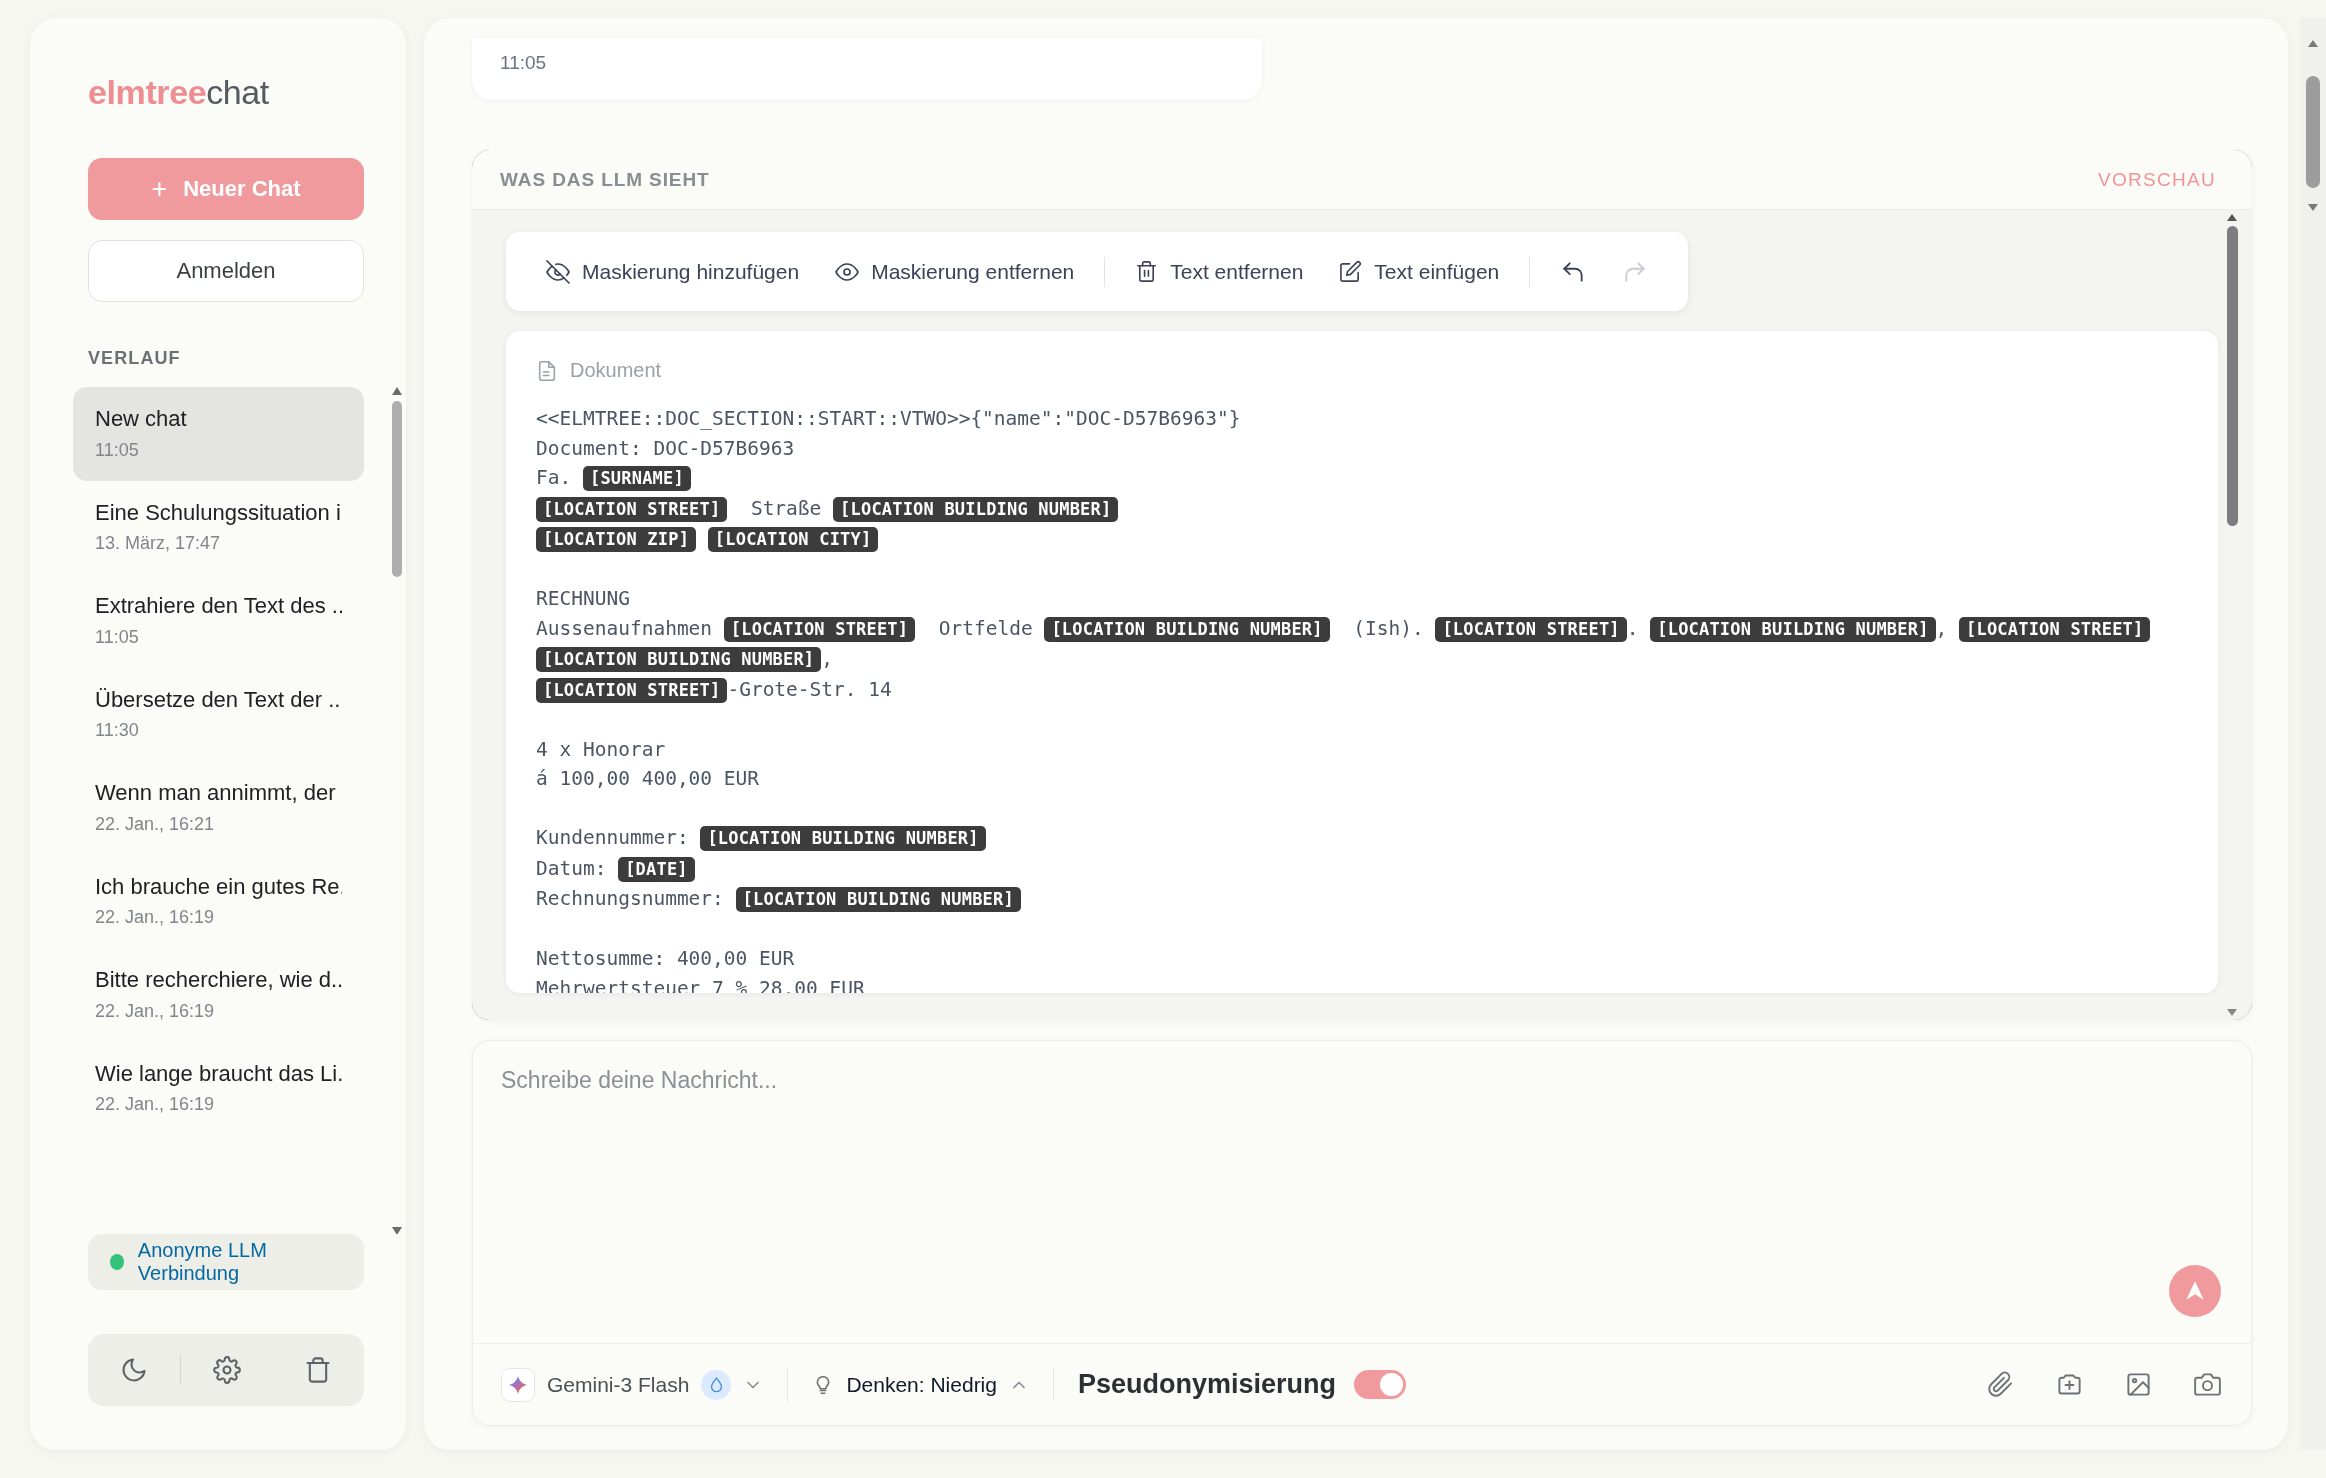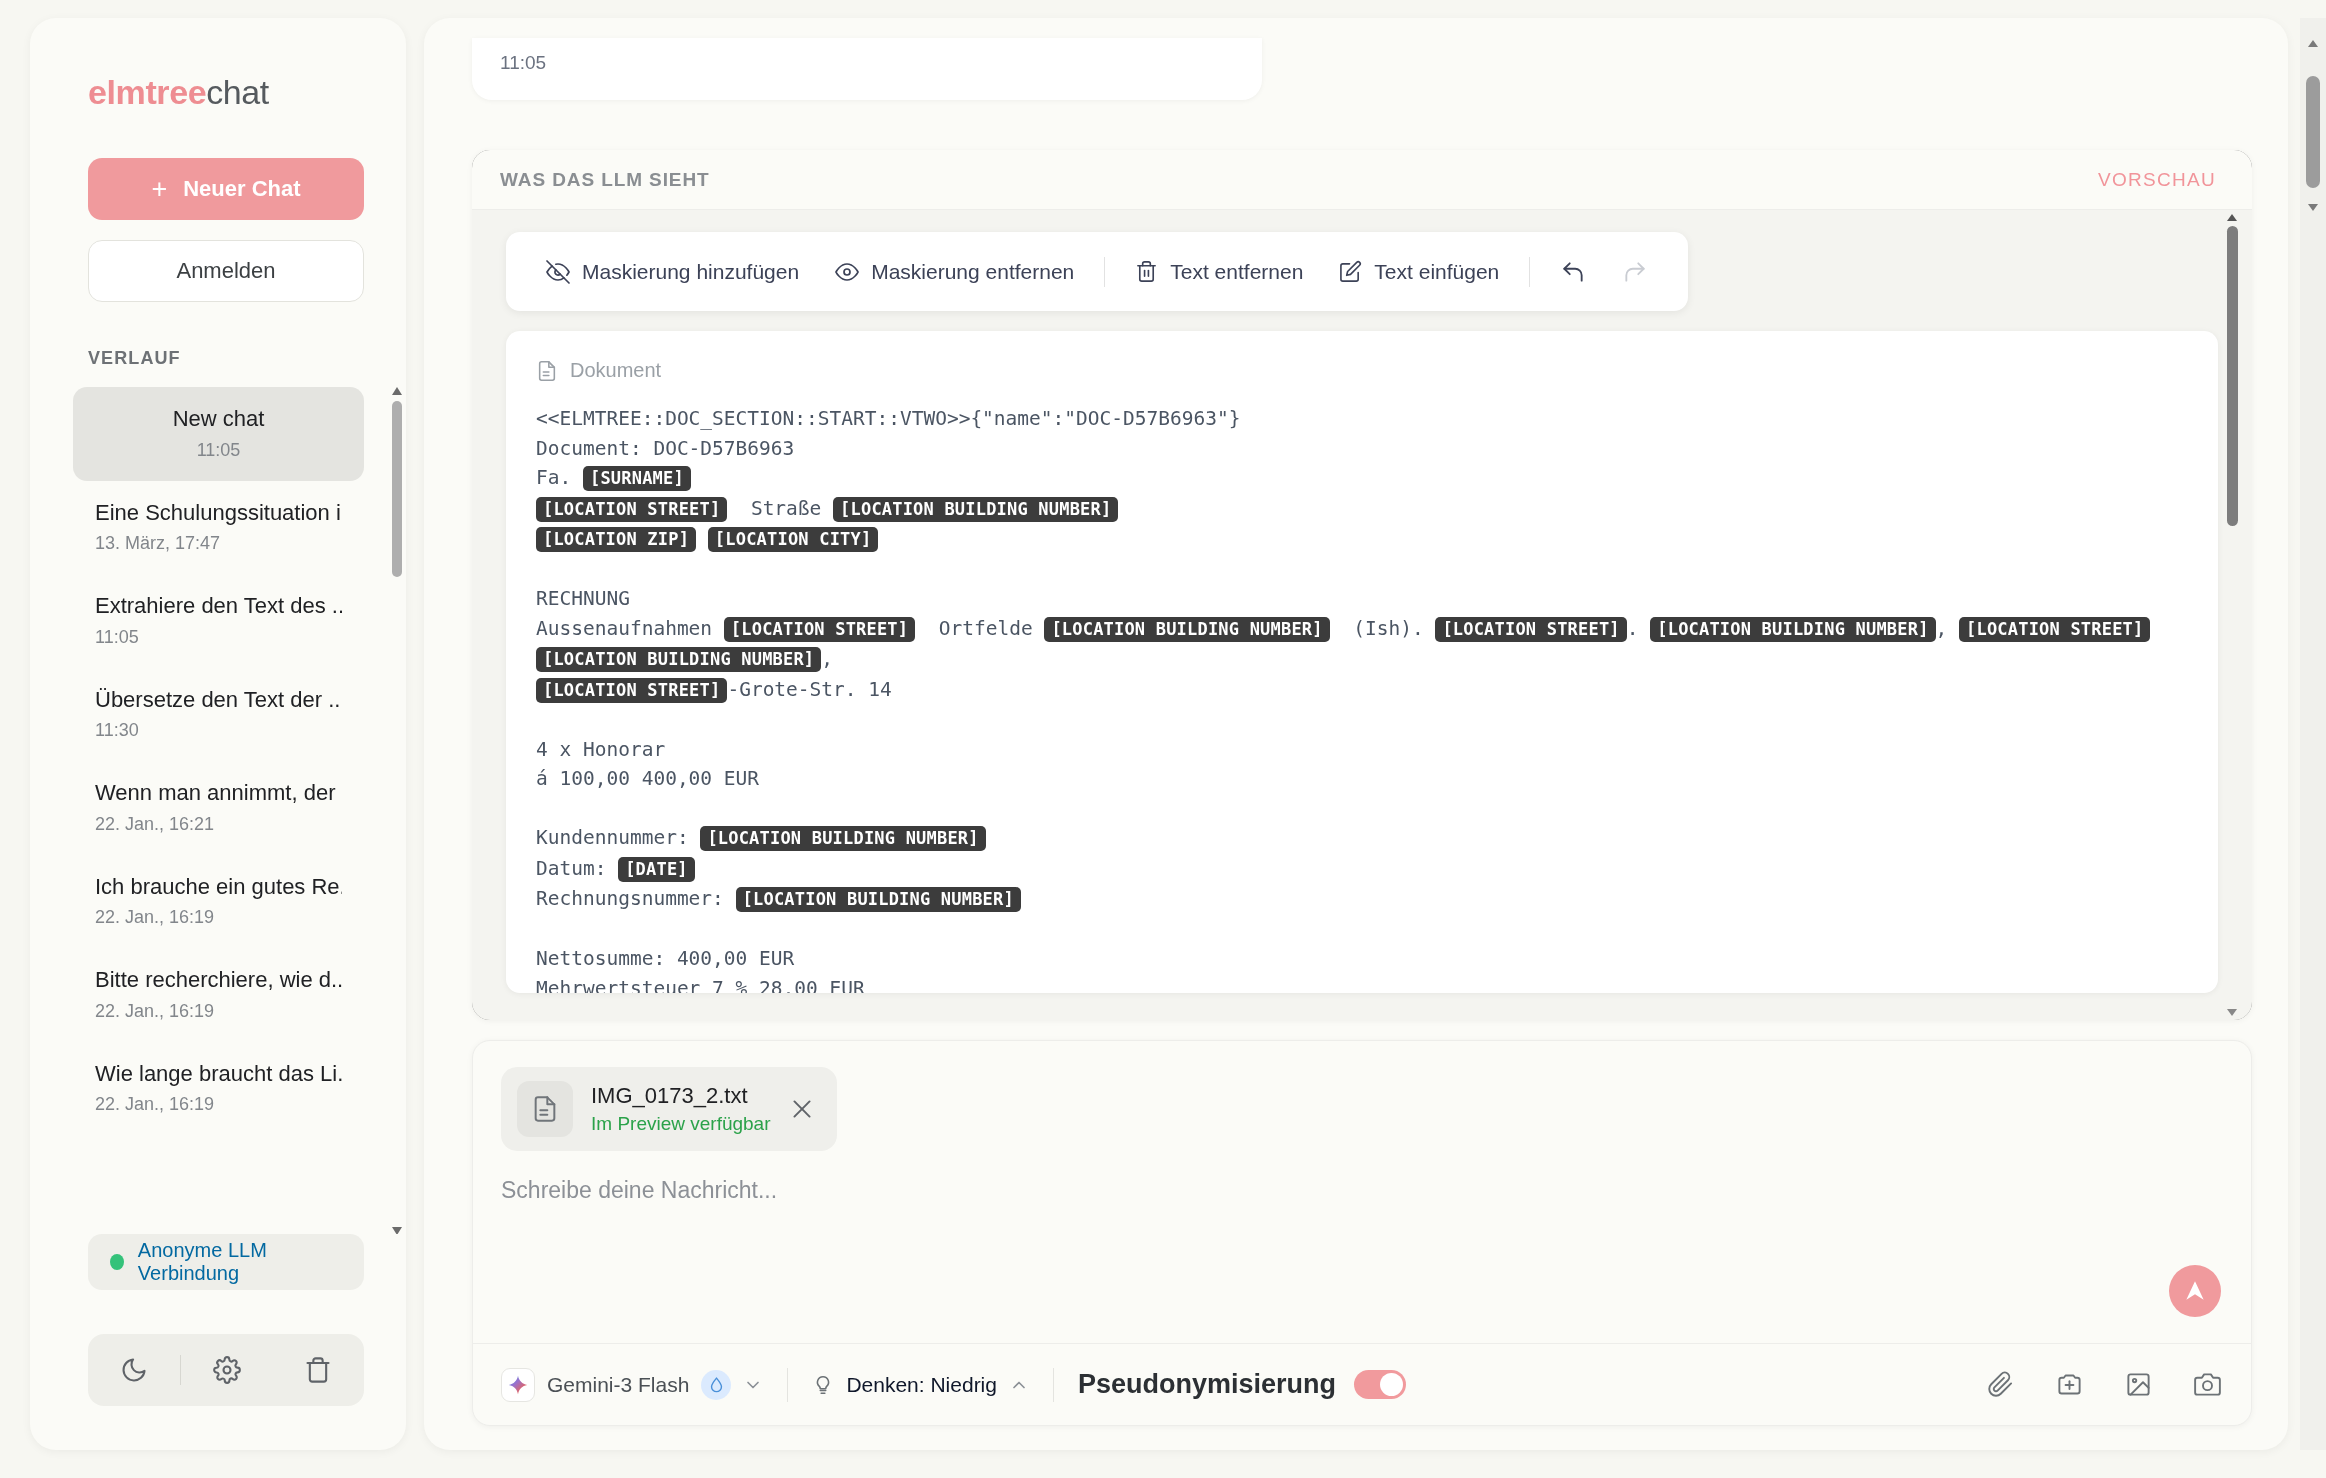--- a/index.html
+++ b/index.html
@@ -83,21 +83,21 @@
     margin-top: 18px;
     padding: 0 42px 0 43px;
     flex: 1;
     overflow: hidden;
   }
   .hist-item {
     padding: 18px 22px 20px 22px;
     border-radius: 14px;
     cursor: pointer;
   }
-  .hist-item.active { background: #e4e4e0; text-align: center; }
+  .hist-item.active { background: #e4e4e0; }
   .hist-title {
     font-size: 22px;
     color: #202124;
     white-space: nowrap;
     overflow: hidden;
     line-height: 1.25;
   }
   .hist-time {
     font-size: 18px;
     color: #82868b;
@@ -637,40 +637,20 @@
 
         <div class="ed-scroll">
           <div class="arrow-up"></div>
           <div class="thumb"></div>
           <div class="arrow-dn"></div>
         </div>
       </div>
     </div>
 
     <div class="composer">
-      <div class="attach-chip">
-        <span class="chip-ico">
-          <svg width="28" height="28" viewBox="0 0 24 24" fill="none" stroke="#70757a" stroke-width="1.7" stroke-linecap="round" stroke-linejoin="round">
-              <path d="M14 2H6a2 2 0 0 0-2 2v16a2 2 0 0 0 2 2h12a2 2 0 0 0 2-2V8z"></path>
-              <polyline points="14 2 14 8 20 8"></polyline>
-              <line x1="8" y1="13" x2="14" y2="13"></line>
-              <line x1="8" y1="17" x2="14" y2="17"></line>
-            </svg>
-        </span>
-        <span>
-          <span class="chip-name">IMG_0173_2.txt</span>
-          <div class="chip-sub">Im Preview verfügbar</div>
-        </span>
-        <span class="chip-x">
-          <svg width="26" height="26" viewBox="0 0 24 24" fill="none" stroke="#5f6368" stroke-width="1.8" stroke-linecap="round">
-              <line x1="5" y1="5" x2="19" y2="19"></line>
-              <line x1="19" y1="5" x2="5" y2="19"></line>
-            </svg>
-        </span>
-      </div>
 
       <div class="msg-input">Schreibe deine Nachricht...</div>
 
       <div class="send-btn">
         <span>
           <svg width="26" height="26" viewBox="0 0 24 24" fill="#ffffff">
               <path d="M12 3 L20 20 L12 15 L4 20 Z"></path>
             </svg>
         </span>
       </div>

